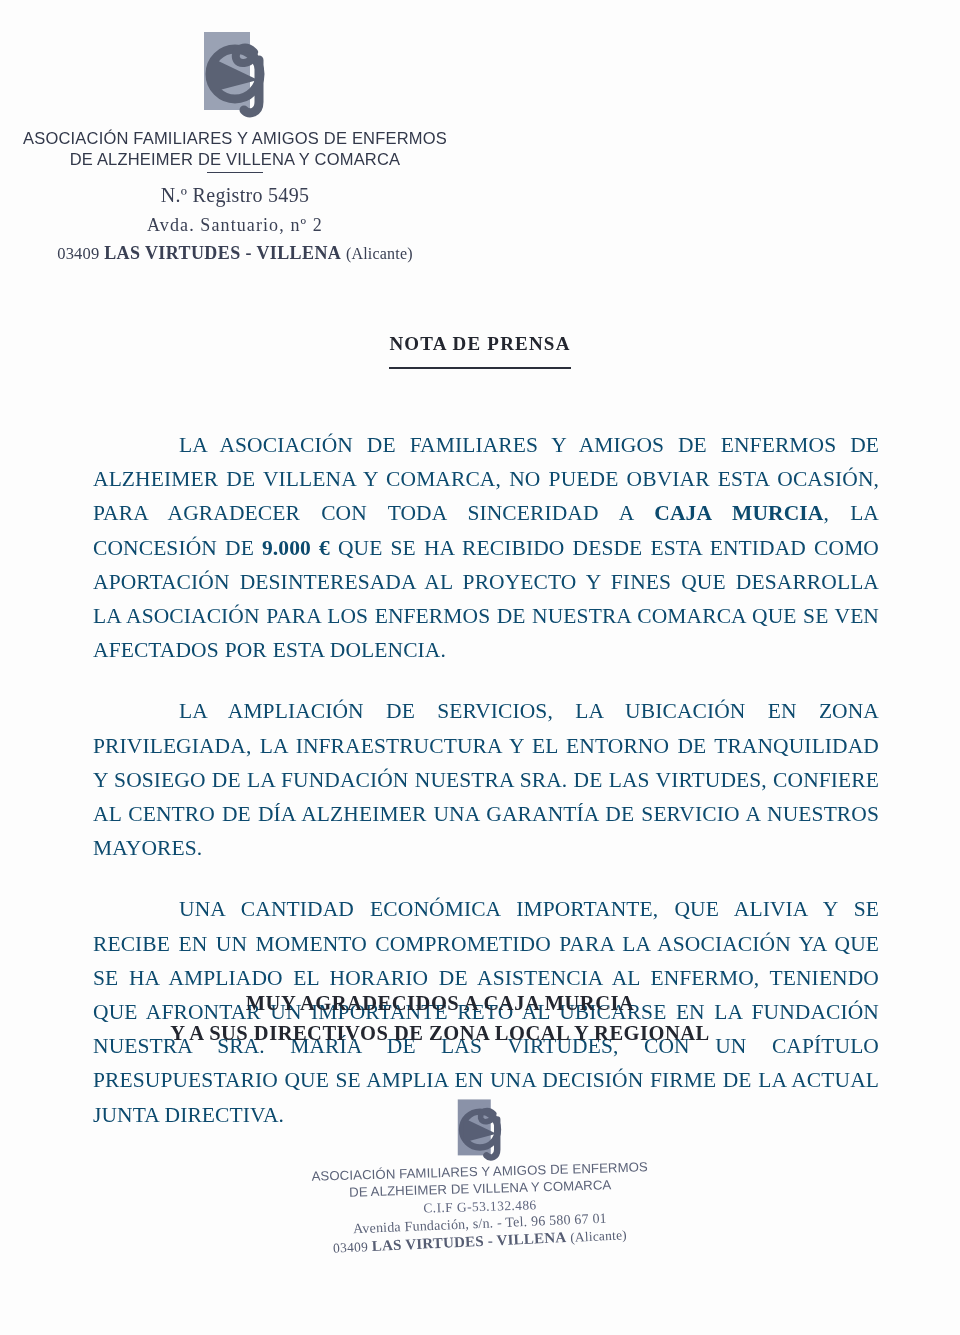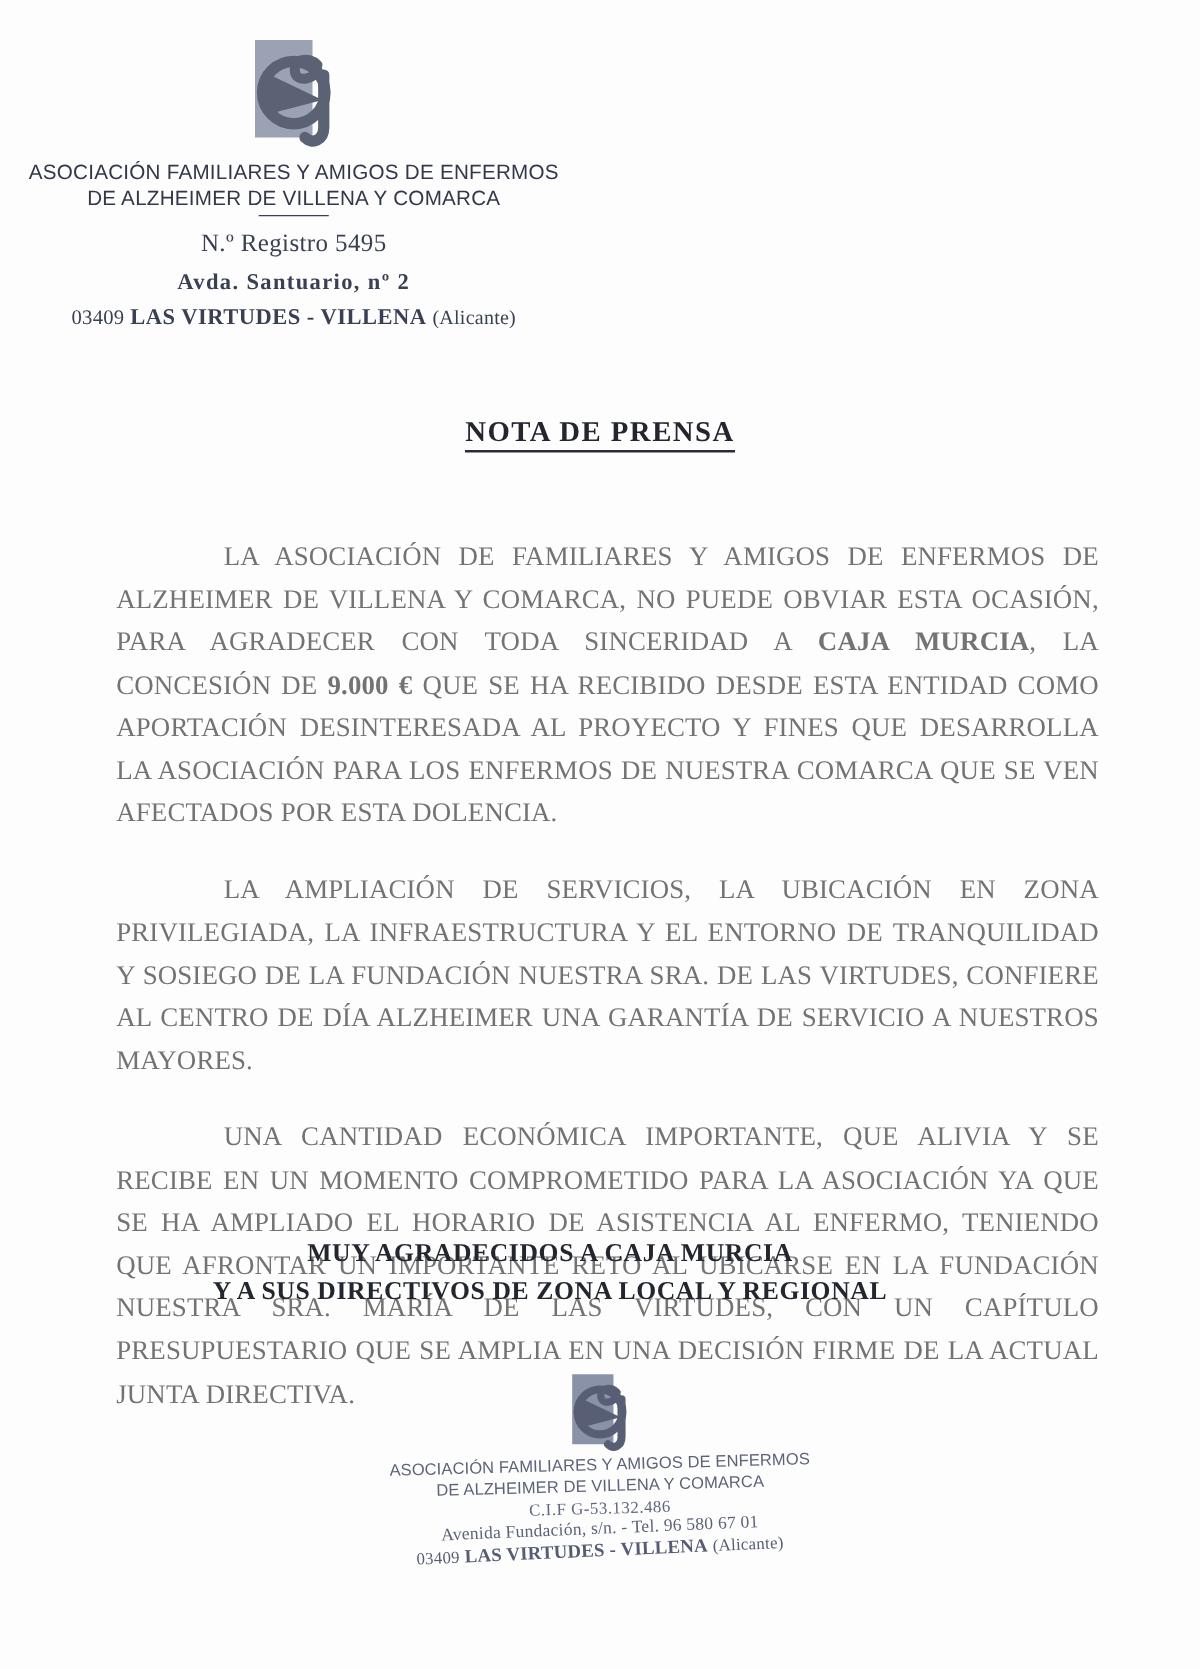--- a/index.html
+++ b/index.html
@@ -73,63 +73,62 @@
   .addr .reg {
     font-family: "Liberation Serif", serif;
     font-size: 20px;
     letter-spacing: 0.3px;
   }
   .addr .street {
     font-family: "Liberation Serif", serif;
     font-size: 18px;
     letter-spacing: 1.1px;
     margin-top: 3px;
-    font-weight: bold;
   }
   .addr .city {
     font-size: 18px;
     margin-top: 3px;
     letter-spacing: 0.2px;
   }
   .addr .city .cp { font-size: 16.5px; }
   .addr .city .town { font-weight: bold; letter-spacing: 0.4px; }
   .addr .city .prov { font-size: 16px; }
 
   
   .doc-title {
     position: absolute;
     top: 333px;
     left: 0;
     width: 960px;
     text-align: center;
   }
   .doc-title span {
     font-weight: bold;
-    font-size: 23px;
+    font-size: 19px;
     letter-spacing: 1.2px;
     border-bottom: 2.5px solid #2a2e3a;
-    padding-bottom: 2px;
+    padding-bottom: 13px;
     color: #23262f;
   }
 
   
   .body-copy {
     position: absolute;
     top: 428px;
     left: 93px;
     width: 786px;
   }
   .body-copy p {
     margin: 0 0 27px 0;
     text-align: justify;
     text-indent: 86px;
     font-size: 21.5px;
     line-height: 34.2px;
     letter-spacing: 0.1px;
-    color: #737373;
+    color: #0c4a6e;
     word-spacing: 0.4px;
   }
   .body-copy p:last-child { margin-bottom: 0; }
   .body-copy b { font-weight: bold; }
 
   
   .closing {
     position: absolute;
     top: 988px;
     left: 0;

